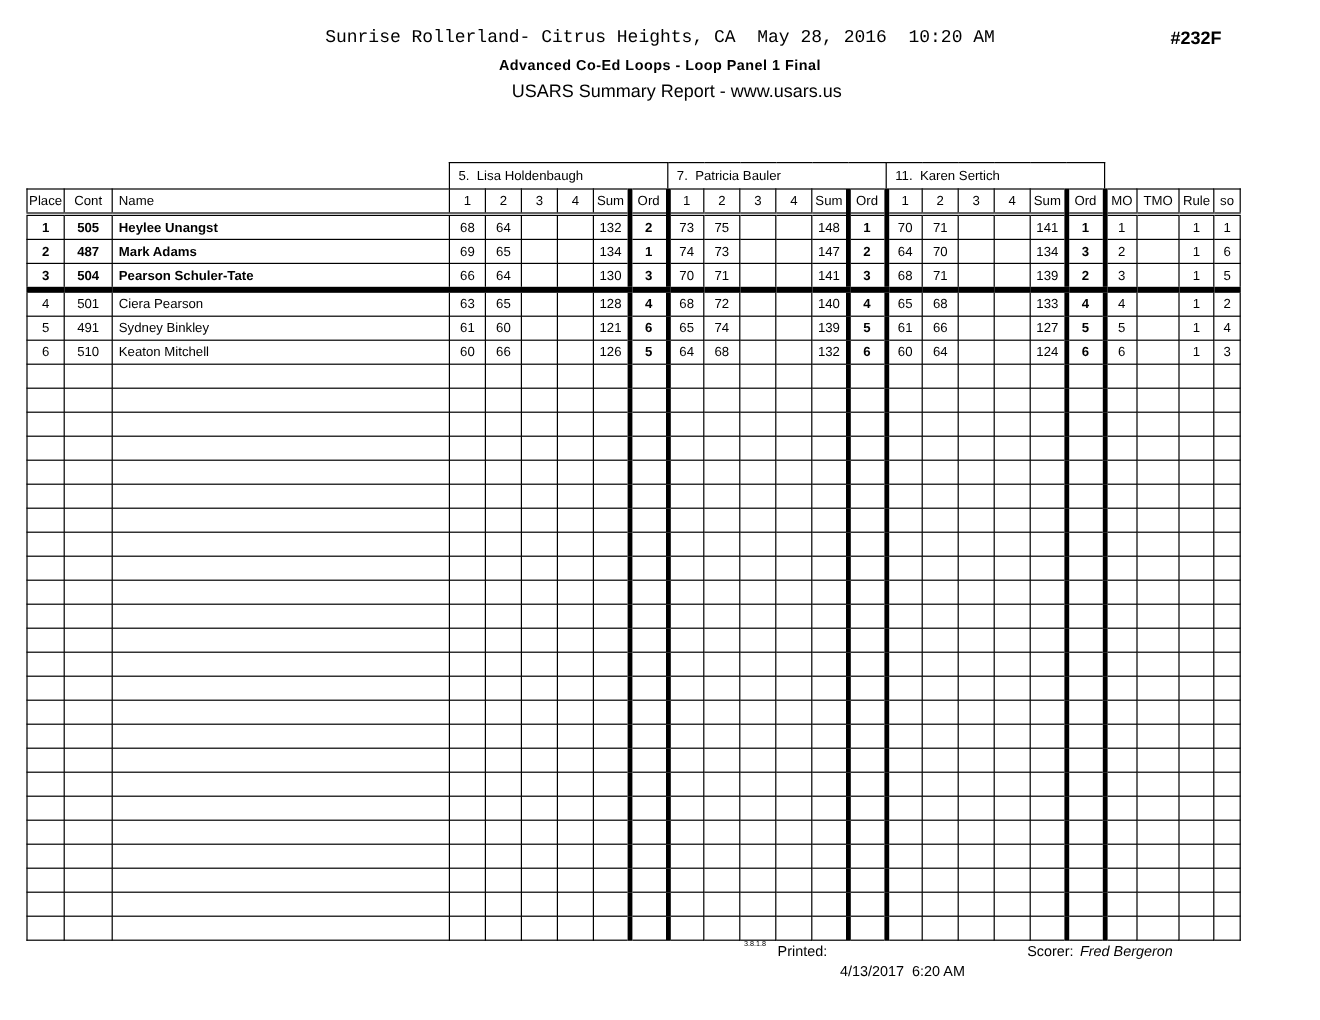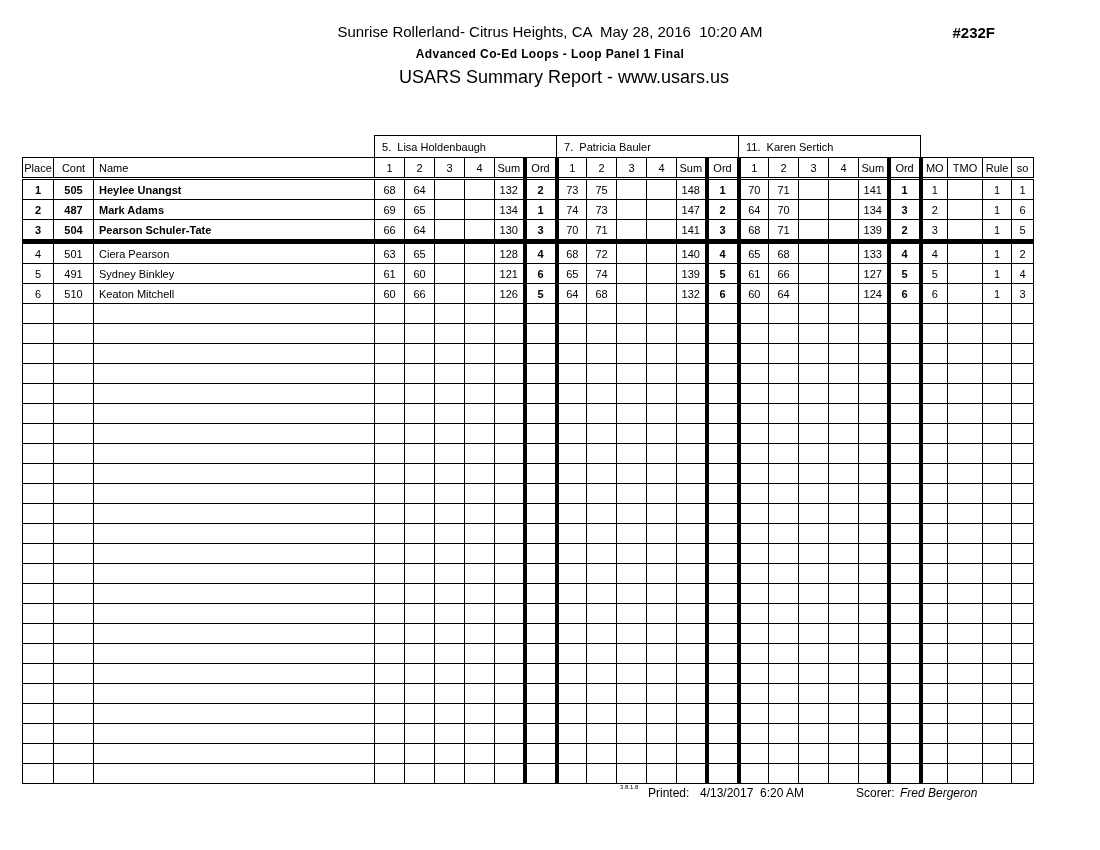--- a/index.html
+++ b/index.html
@@ -2,42 +2,42 @@
 <html><head>
 <meta charset="utf-8">
 <style>
   html,body{margin:0;padding:0;background:#fff;}
   body{width:1100px;height:850px;position:relative;font-family:"Liberation Sans",sans-serif;color:#000;}
   .page{position:absolute;inset:0;background:#fff;}
 
   .req-block{position:absolute;left:22px;top:24px;font-size:12px;line-height:16px;white-space:pre;}
   .title-block{position:absolute;left:0;top:21px;width:1100px;text-align:center;}
   .title{font-size:17px;font-weight:bold;line-height:20px;}
-  .subtitle{font-size:15px;line-height:21px;white-space:pre;}
+  .subtitle{font-size:15px;line-height:21px;white-space:pre;font-family:Liberation Mono, monospace;}
   .event{font-size:12px;font-weight:bold;line-height:24px;letter-spacing:.4px;}
-  .report{font-size:18px;line-height:22px;padding-left:28px;}
-  .heat-number{position:absolute;right:105px;top:24px;font-size:15px;font-weight:bold;}
+  .report{font-size:15px;line-height:22px;padding-left:28px;}
+  .heat-number{position:absolute;right:82px;top:24px;font-size:15px;font-weight:bold;}
 
   table{position:absolute;left:22px;top:135px;border-collapse:collapse;table-layout:fixed;width:1011px;}
   td,th{border:1px solid #000;height:19px;font-size:11px;font-weight:normal;padding:0 1px;
         text-align:center;vertical-align:middle;overflow:hidden;white-space:nowrap;}
   tr.judge-row td.corner{border:none;}
   td.judge-name{text-align:left;padding-left:7px;white-space:pre;height:21px;font-size:11px;}
   tr.head-row th{border-bottom:3px double #000;}
   th.name-h,td.name-cell{text-align:left;padding-left:5px;margin-top:13px;}
   .ord{border-left:4px solid #000;border-right:4px solid #000;}
   tbody td.ord{font-weight:bold;}
   tr.sep td{border-bottom:5px solid #000;}
   .b{font-weight:bold;}
 
   .footer{position:absolute;left:0;top:783px;width:1012px;height:20px;font-size:12px;}
   .footer span{position:absolute;white-space:pre;}
   .version{left:620px;top:1px;font-size:6px;}
   .printed-label{left:648px;top:3px;}
-  .printed-value{left:700px;top:3px;text-align:center;}
+  .printed-value{left:700px;top:19px;text-align:center;}
   .scorer-label{left:856px;top:3px;text-align:right;}
   .scorer-value{left:900px;top:3px;font-style:italic;}
 </style>
 </head>
 <body>
 
 <div class="page">
 
 
   <div class="title-block">

